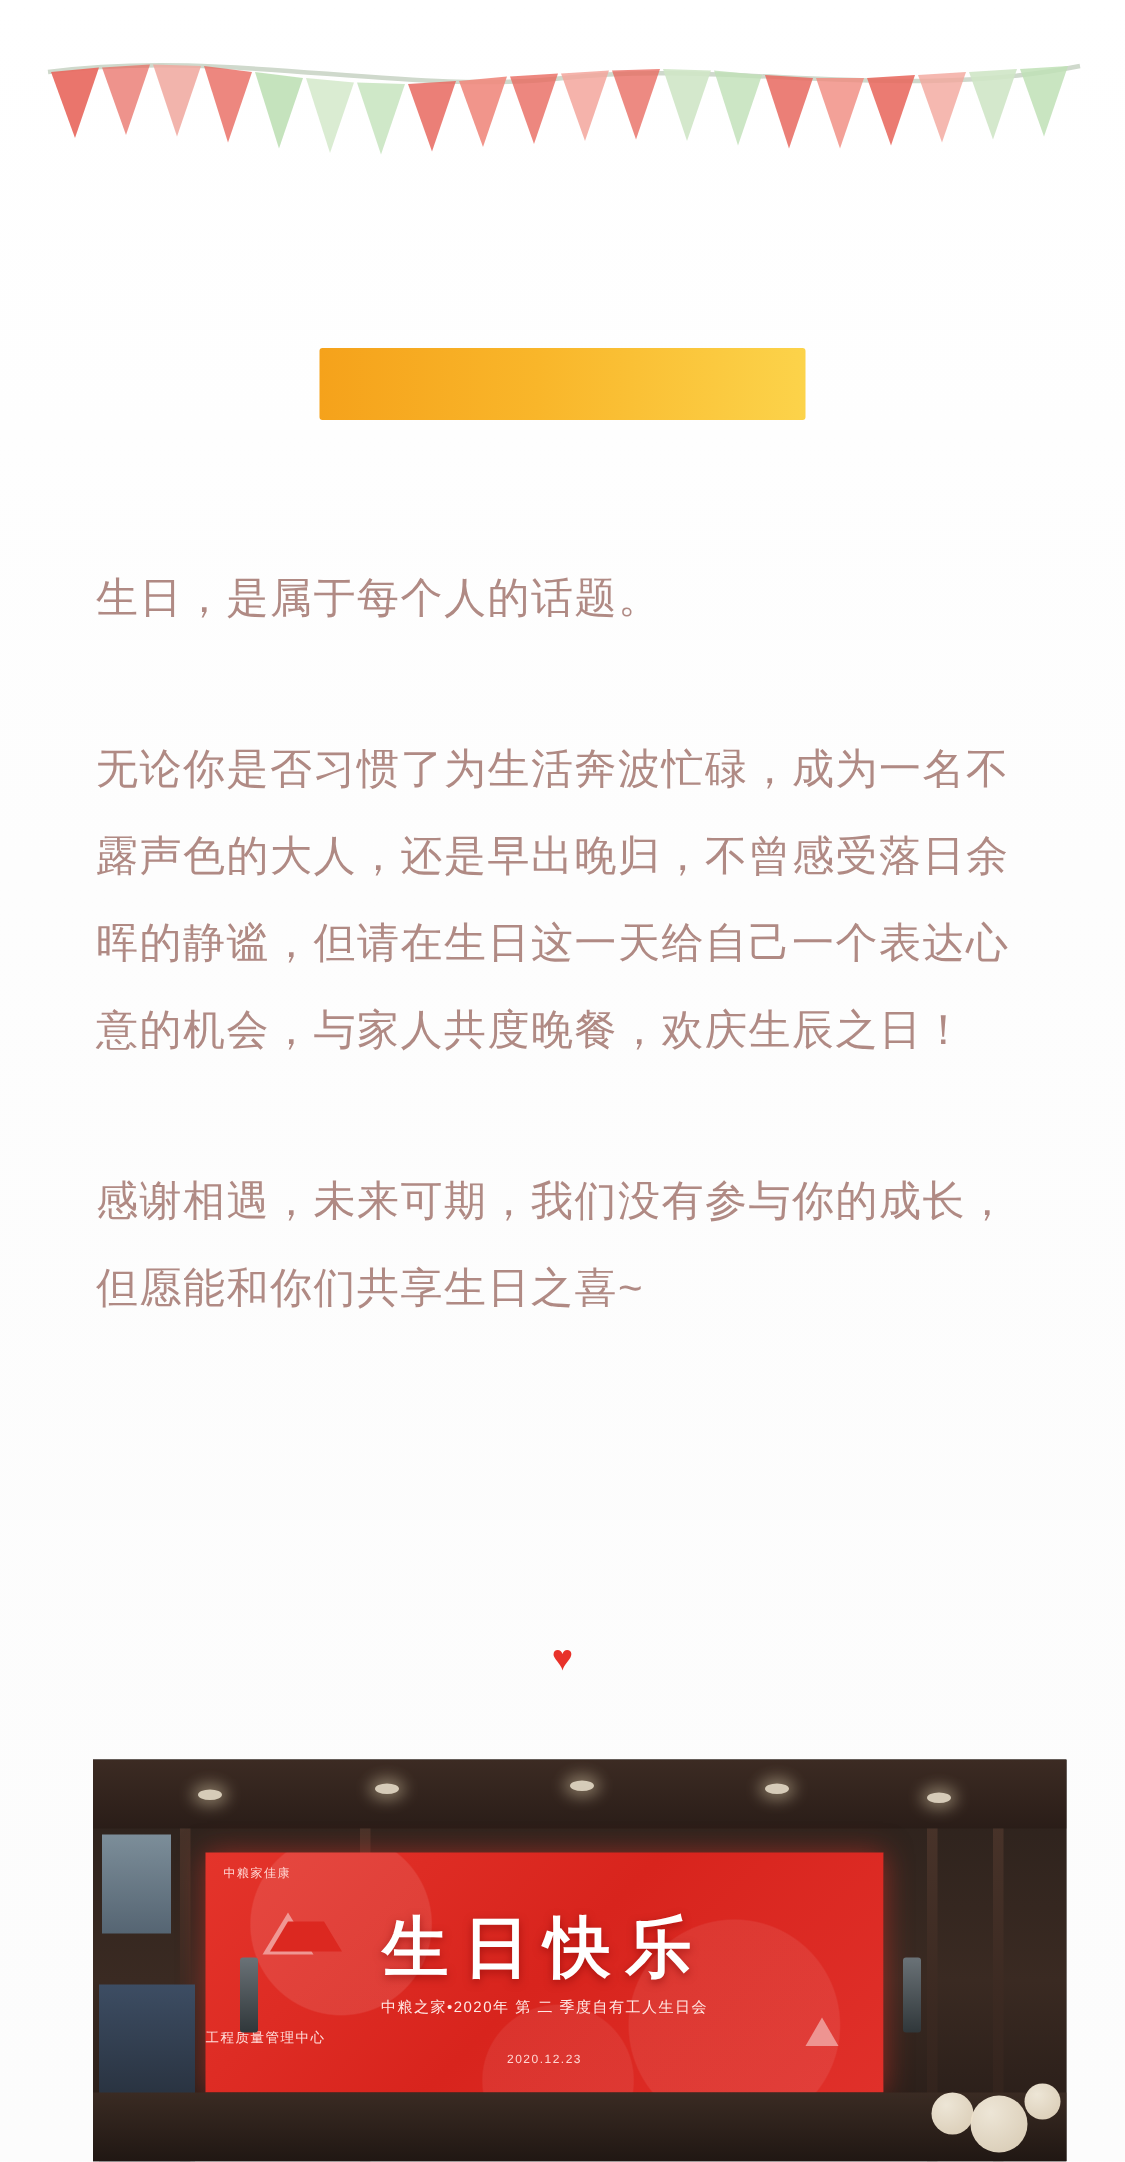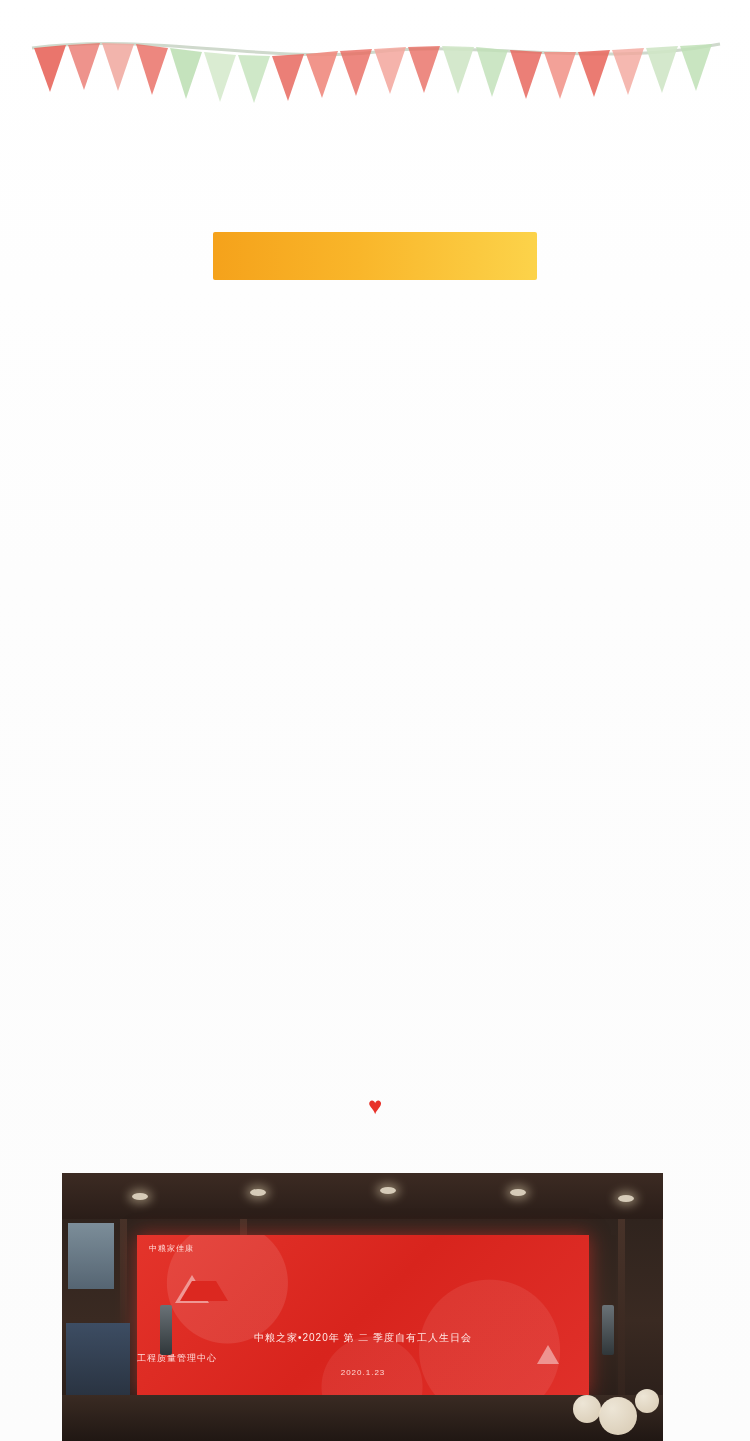--- a/index.html
+++ b/index.html
@@ -81,20 +81,21 @@
 
   
   .photo {
     position: absolute;
     top: 1173px;
     left: 62px;
     width: 601px;
     height: 268px;
     overflow: hidden;
     background: #221a16;
+    padding-left: 48px;
   }
   .photo-inner {
     position: absolute;
     inset: 0;
     background:
       linear-gradient(180deg, #2b211c 0%, #3a2a22 55%, #241a16 100%);
   }
   
   .ceil-light {
     position: absolute;
@@ -277,20 +278,25 @@
         <polygon points="548,22 580,20 564,67" fill="#e8695f" opacity="0.88"></polygon>
         <polygon points="582,20 614,18 598,65" fill="#f3a69c" opacity="0.8"></polygon>
         <polygon points="616,18 648,16 632,63" fill="#cfe6c6" opacity="0.9"></polygon>
         <polygon points="650,16 682,14 666,61" fill="#bfe0b6" opacity="0.85"></polygon>
       </g>
     </svg>
   </div>
 
   <div class="title-block"></div>
 
+  <div class="body-copy">
+    <p class="para">生日，是属于每个人的话题。</p>
+    <p class="para">无论你是否习惯了为生活奔波忙碌，成为一名不露声色的大人，还是早出晚归，不曾感受落日余晖的静谧，但请在生日这一天给自己一个表达心意的机会，与家人共度晚餐，欢庆生辰之日！</p>
+    <p class="para">感谢相遇，未来可期，我们没有参与你的成长，但愿能和你们共享生日之喜~</p>
+  </div>
 
   <div class="heart">♥</div>
 
   <div class="photo">
     <div class="photo-inner">
       <div class="ceiling"></div>
       <div class="ceil-light" style="left:70px;  top:20px;"></div>
       <div class="ceil-light" style="left:188px; top:16px;"></div>
       <div class="ceil-light" style="left:318px; top:14px;"></div>
       <div class="ceil-light" style="left:448px; top:16px;"></div>
@@ -302,23 +308,24 @@
       <div class="beam" style="left:600px;"></div>
 
       <div class="led">
         <div class="led-logo">中粮家佳康</div>
 
         <div class="tri" style="left:38px; top:40px;">
             <i></i>
           </div>
         <div class="tri small" style="left:400px; top:110px;"></div>
 
+        <div class="led-title">生日快乐</div>
         <div class="led-sub1">中粮之家•2020年 第 二 季度自有工人生日会</div>
         <div class="led-sub2">工程质量管理中心</div>
-        <div class="led-sub3">2020.1.23</div>
+        <div class="led-sub3">2020.12.23</div>
       </div>
 
       <div class="speaker" style="left:98px;"></div>
       <div class="speaker" style="left:540px;"></div>
 
       <div class="shelf"></div>
       <div class="window"></div>
       <div class="bottle" style="left:10px; bottom:16px;"></div>
       <div class="bottle" style="left:20px; bottom:16px;"></div>
       <div class="bottle" style="left:30px; bottom:16px;"></div>

